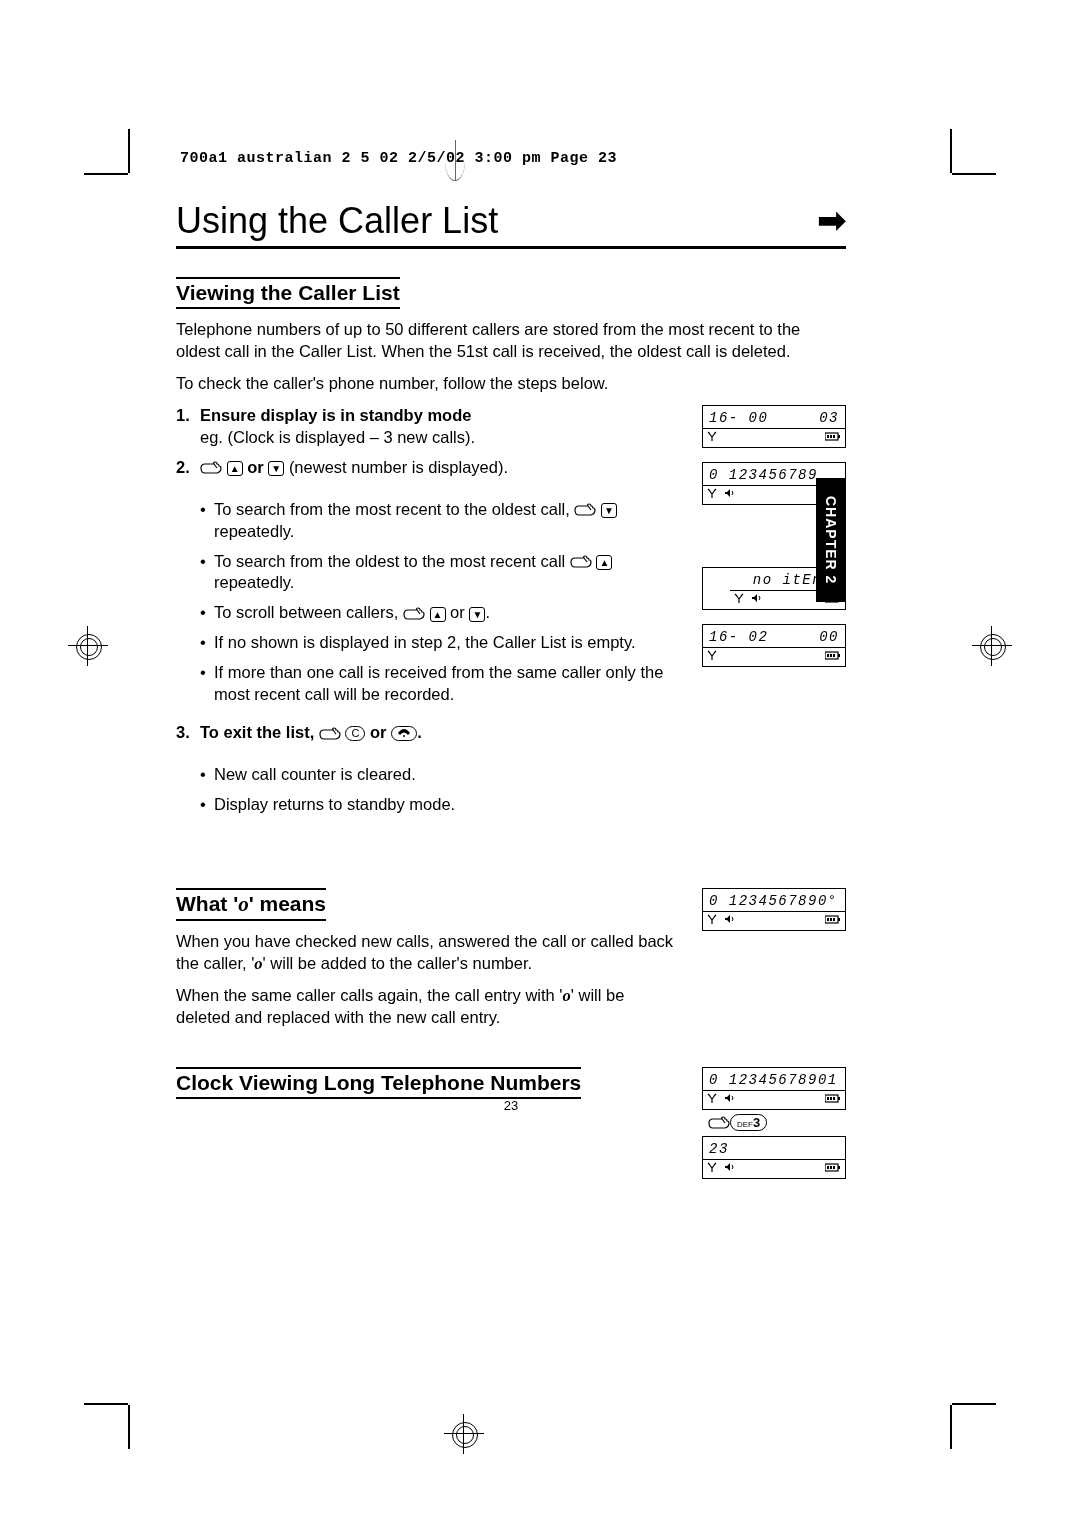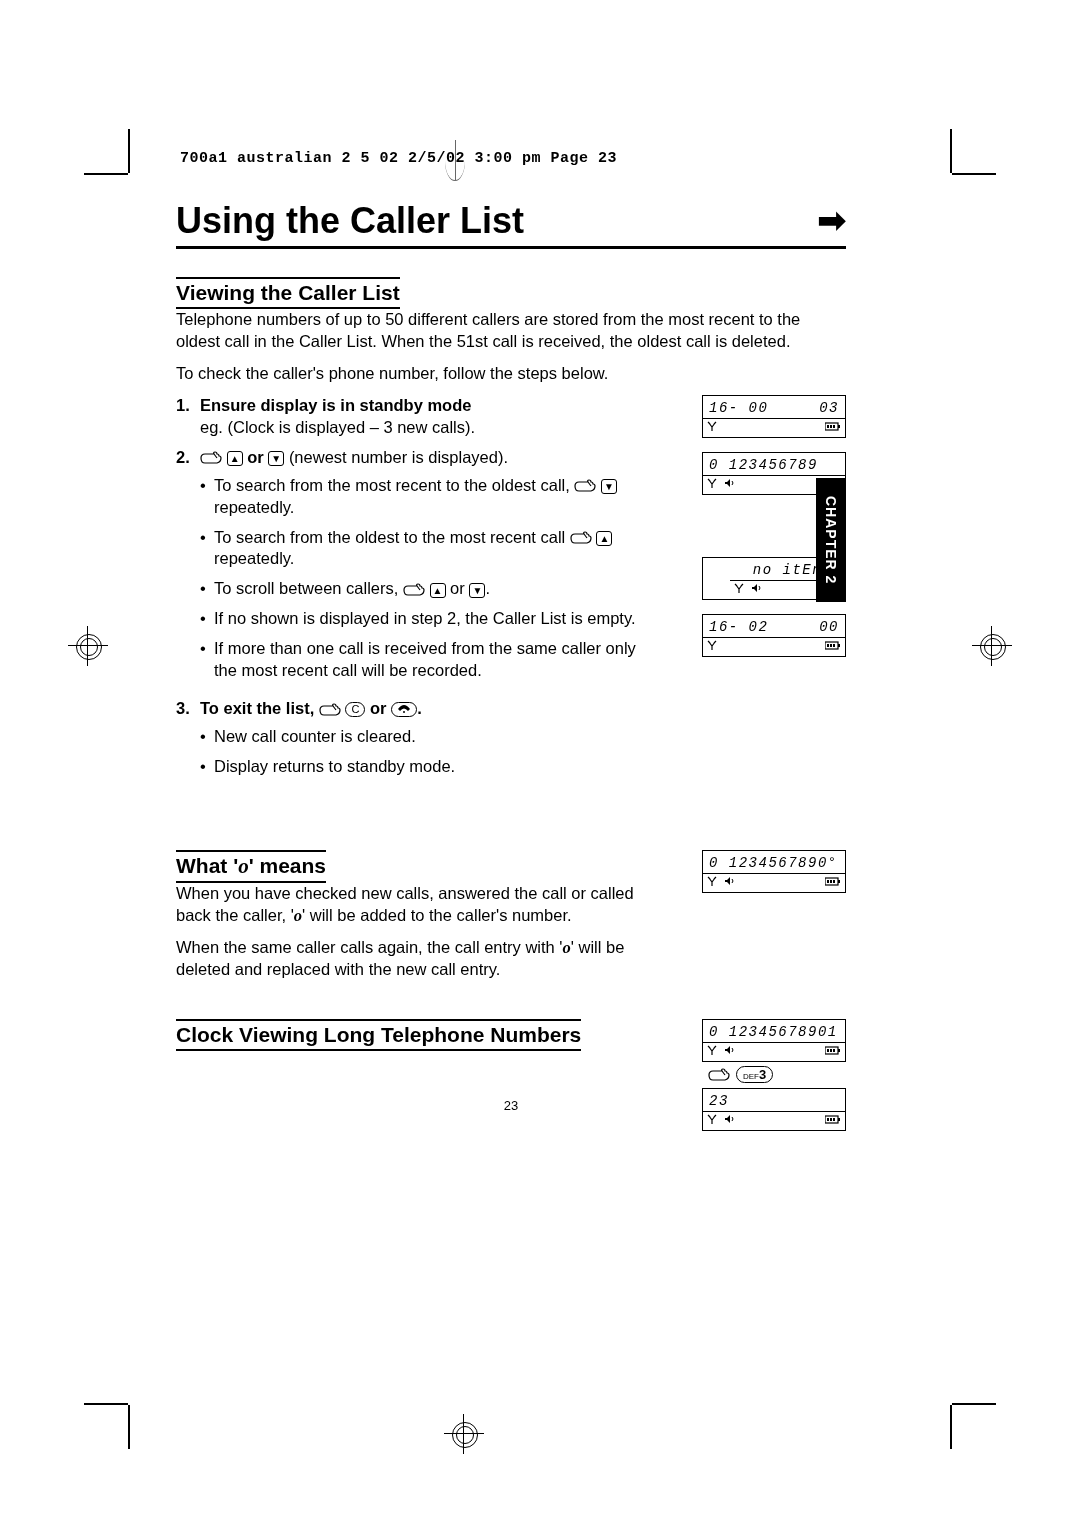--- a/index.html
+++ b/index.html
@@ -89,53 +89,54 @@
   .title-row {
     border-bottom: 3px solid #000;
     padding-bottom: 4px;
     margin-bottom: 28px;
     display: flex;
     justify-content: space-between;
     align-items: flex-end;
   }
   .title {
     font-size: 36px;
-    font-weight: bold;
+    font-weight: normal;
   }
   .arrow-icon {
     font-size: 34px;
     font-weight: bold;
     padding-bottom: 2px;
   }
   .section-heading {
     font-size: 21px;
     font-weight: bold;
     border-top: 2px solid #000;
     border-bottom: 2px solid #000;
     display: inline-block;
     padding: 2px 0;
+    margin-bottom: 10px;
   }
   .body-text {
     font-size: 16.5px;
     line-height: 1.33;
     margin-bottom: 10px;
   }
   .two-col {
     display: flex;
     gap: 20px;
     align-items: flex-start;
   }
   .left-col { flex: 1; }
-  .right-col { width: 144px; flex-shrink: 0; margin-left: 40px; }
+  .right-col { width: 144px; flex-shrink: 0; }
   .steps { list-style: none; }
   .step { display: flex; margin-bottom: 8px; font-size: 16.5px; line-height: 1.33; }
   .step-num { font-weight: bold; width: 24px; flex-shrink: 0; }
   .step-body { flex: 1; }
   .step-title { font-weight: bold; display: inline; }
-  .sub-bullets { list-style: none; margin-top: 6px; }
+  .sub-bullets { list-style: none; margin-top: 20px; }
   .sub-bullets li { display: flex; margin-bottom: 8px; }
   .sub-bullets li::before { content: "•"; width: 14px; flex-shrink: 0; }
   .sub-bullets li span { flex: 1; }
   .lcd {
     border: 1.5px solid #000;
     margin-bottom: 6px;
     font-family: "Courier New", monospace;
     background: #fff;
     width: 144px;
   }
@@ -211,21 +212,21 @@
     writing-mode: vertical-rl;
     text-align: center;
     display: flex;
     align-items: center;
     justify-content: center;
     letter-spacing: 1px;
   }
   .icon-svg { vertical-align: middle; }
   .section-gap { height: 56px; }
   .o-letter { font-style: italic; font-weight: bold; font-family: Georgia, serif; }
-  .long-num-arrow { display: flex; align-items: center; gap: 6px; padding: 4px 6px; border-bottom: 1px solid #000; }
+  .long-num-arrow { display: flex; align-items: center; padding: 4px 6px; border-bottom: 1px solid #000; }
 </style>
 </head>
 <body>
 
 <div class="header-line">700a1  australian 2 5 02  2/5/02  3:00 pm  Page 23</div>
 <div class="print-mark-top"></div>
 
 <div class="crop-tl"></div>
 <div class="crop-tr"></div>
 <div class="crop-bl"></div>

